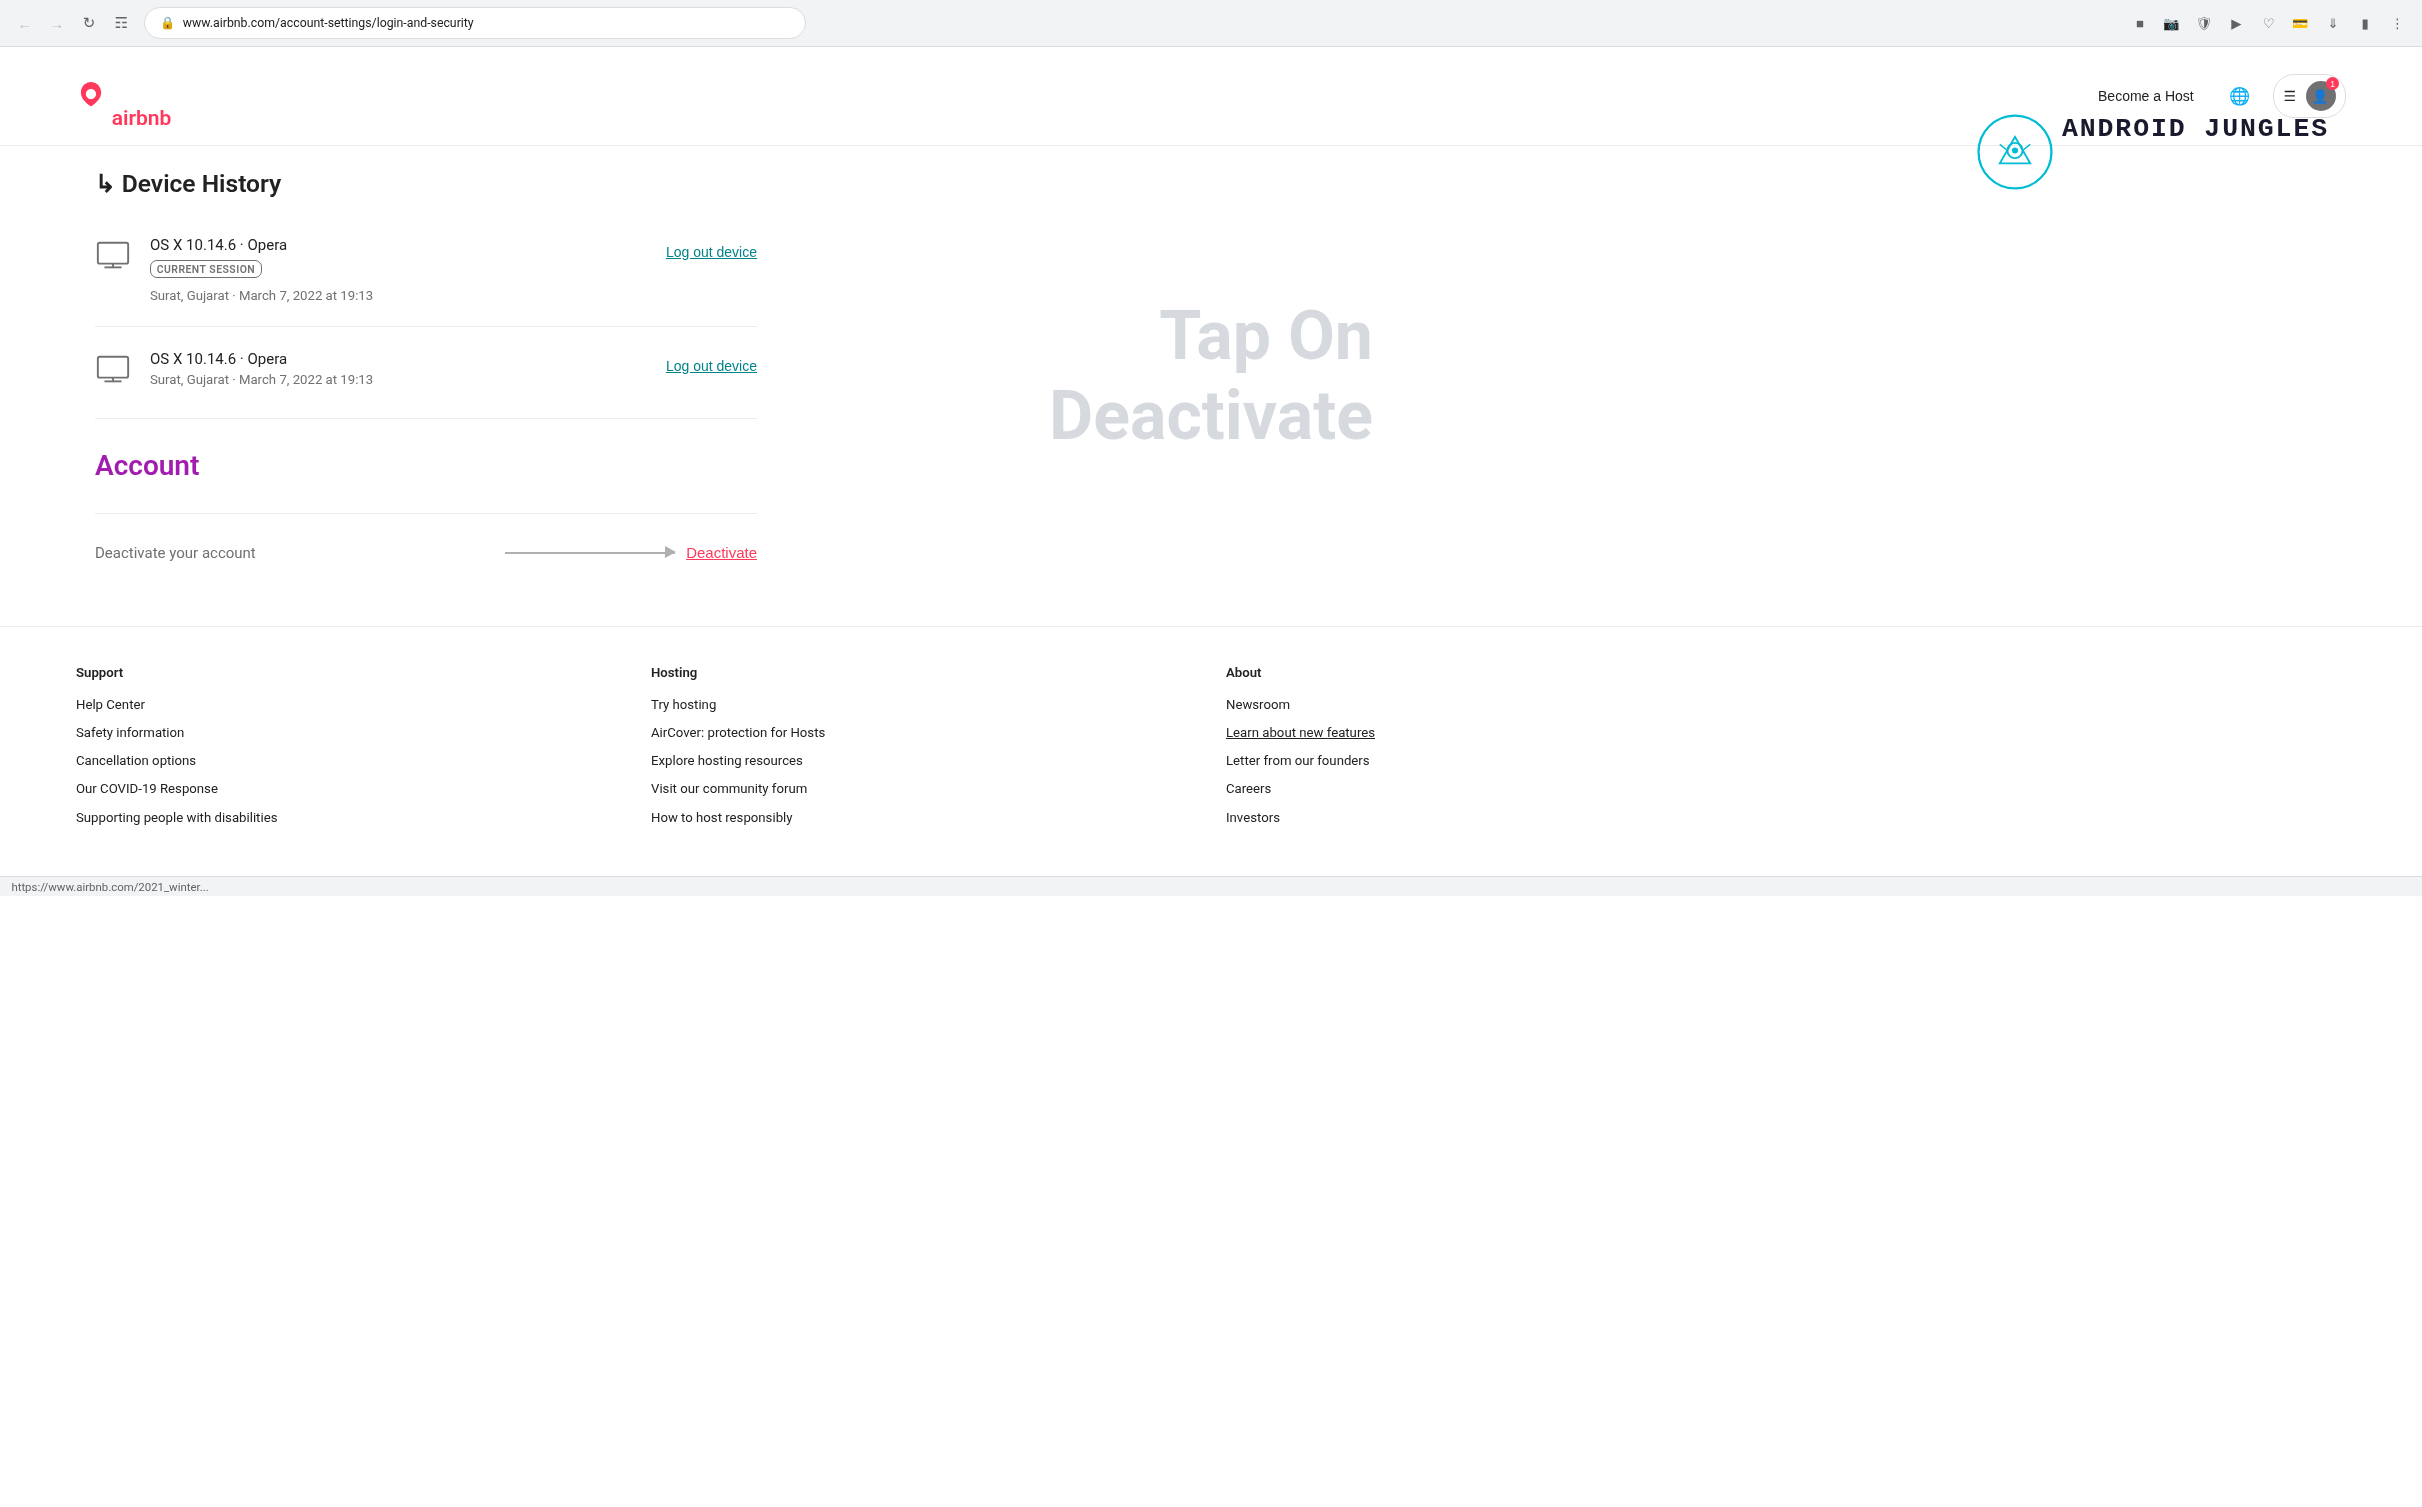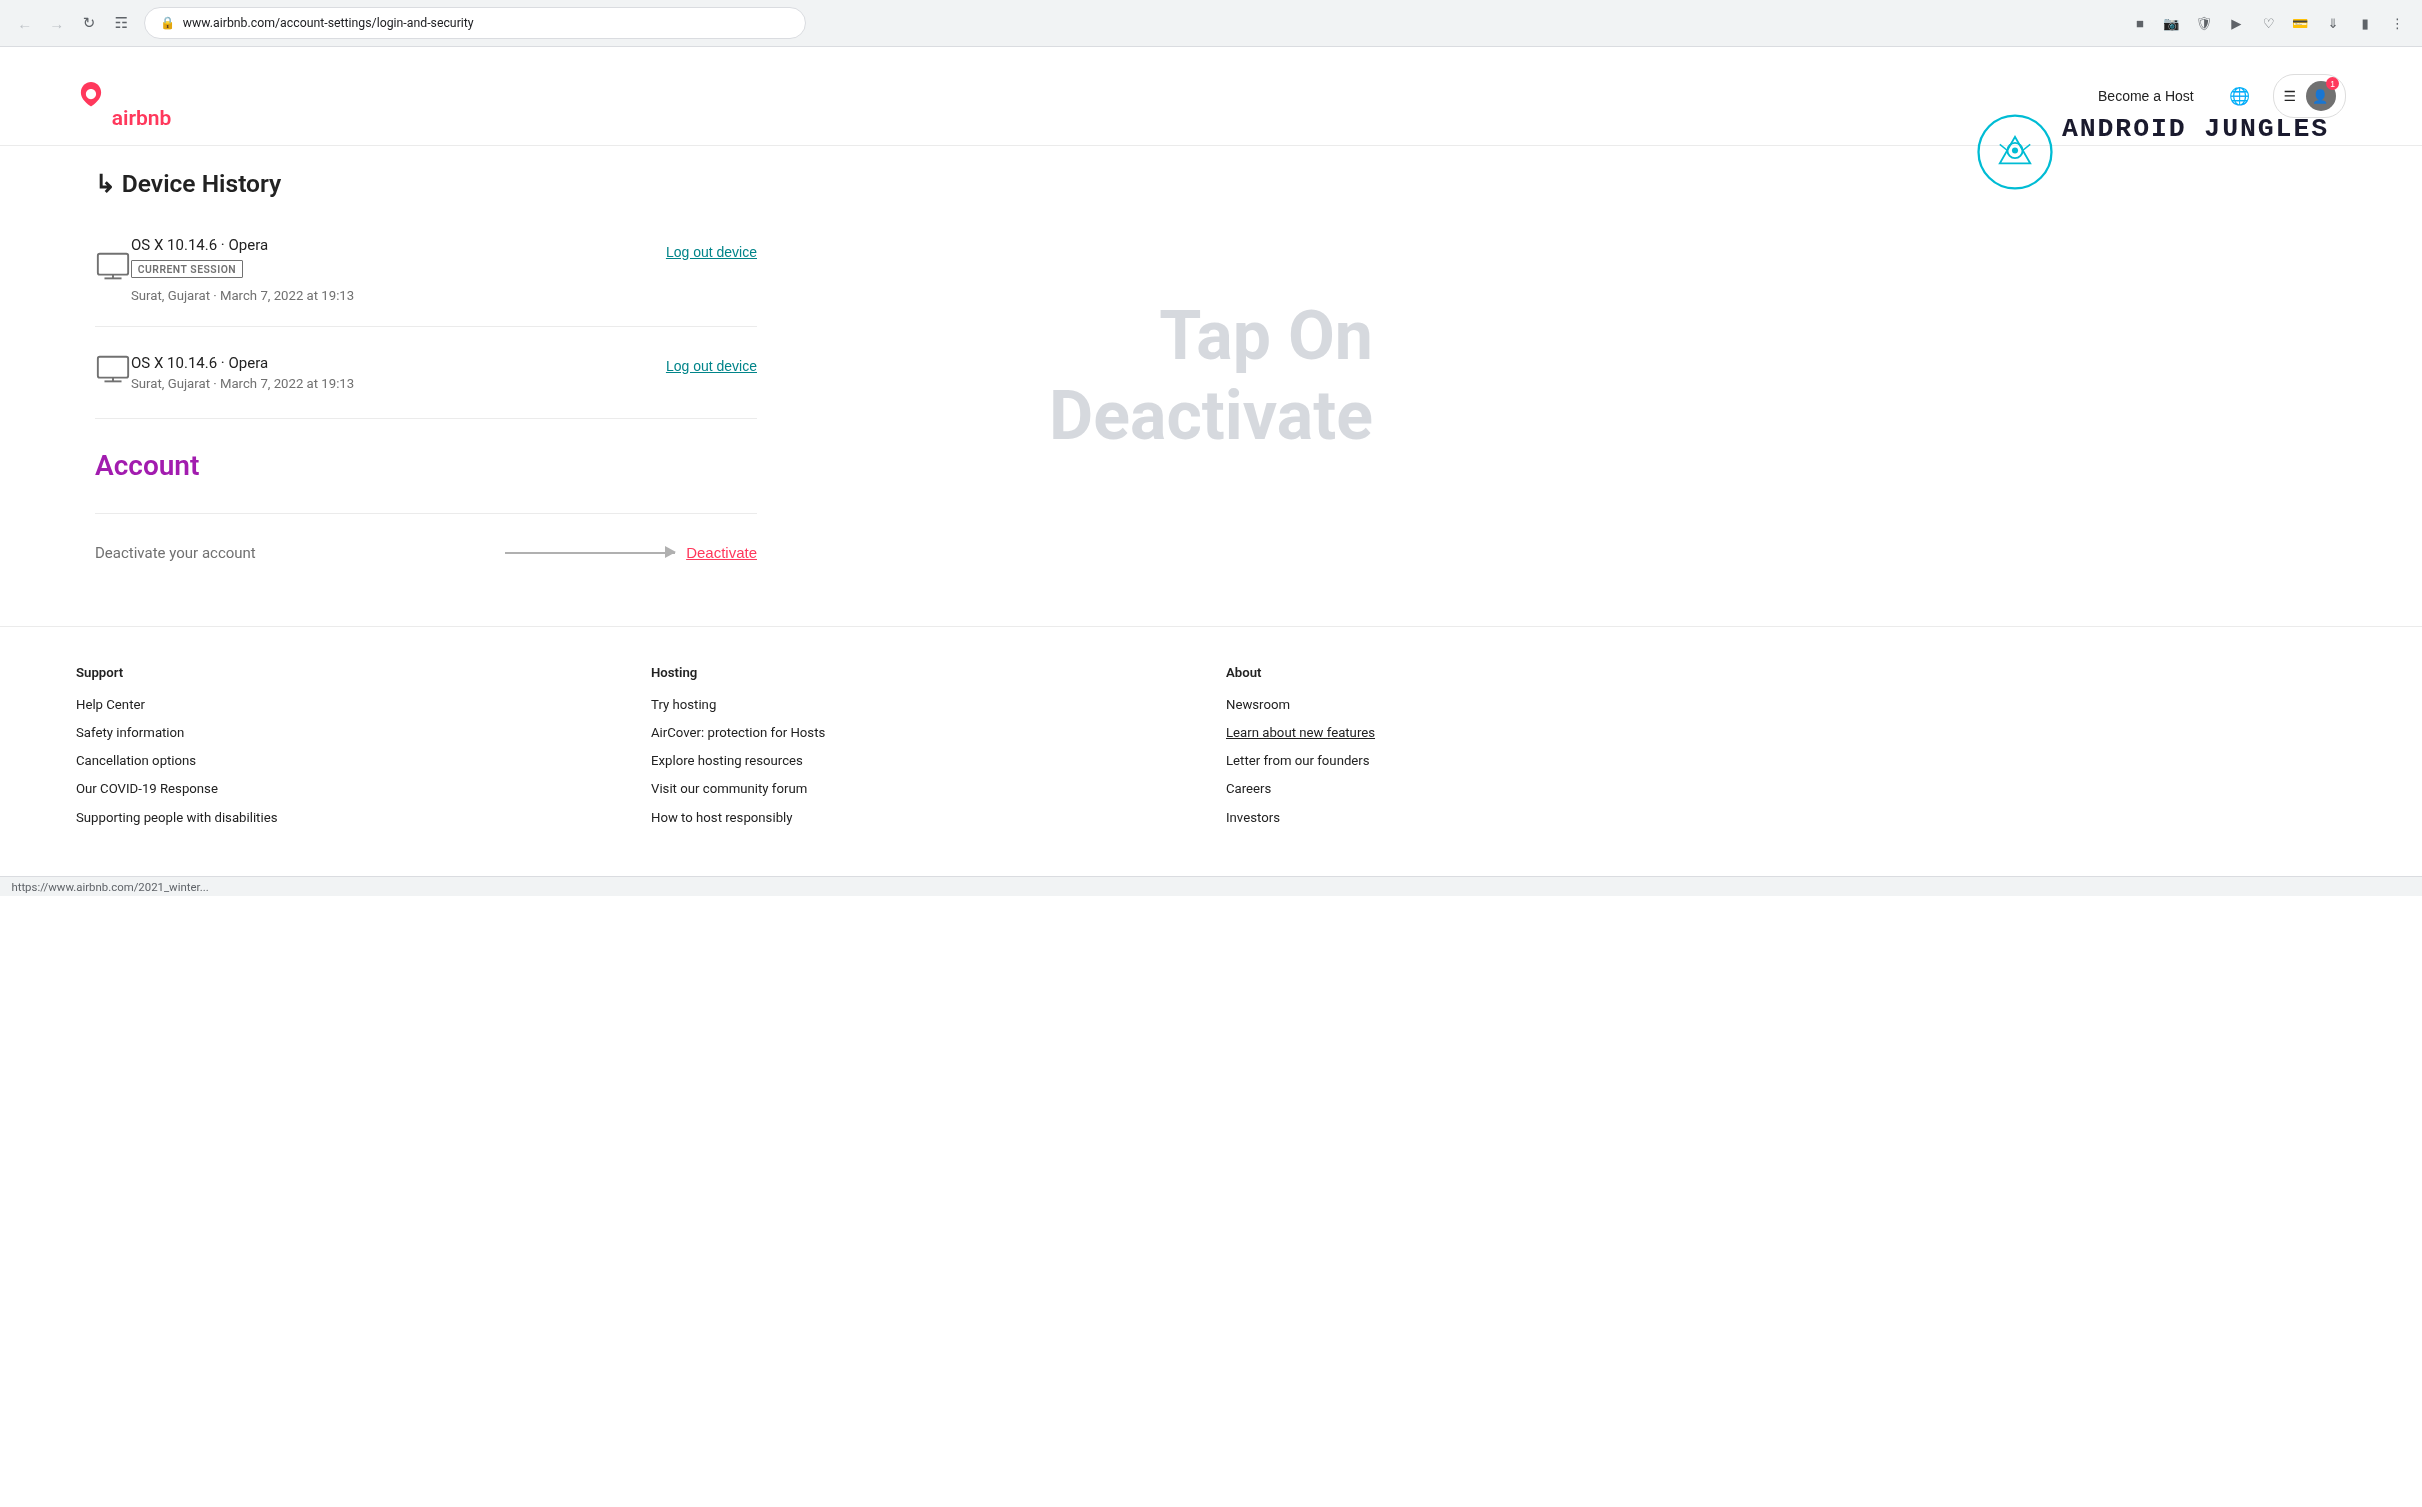--- a/index.html
+++ b/index.html
@@ -90,29 +90,29 @@
     }
 
     
     .main-content { padding: 0 95px; max-width: 852px; }
 
     
     .section-title-partial {
       font-size: 24.6px; font-weight: 600; color: #222; padding: 23px 0 15px;
     }
     .device-item {
-      display: flex; align-items: center; 
+      display: flex; align-items: flex-start; gap: 19px;
       padding: 23px 0; border-bottom: 0.9px solid #ebebeb;
     }
     .device-icon { color: #717171; font-size: 30px; margin-top: 1.9px; }
     .device-info { flex: 1; }
     .device-name { font-size: 15px; color: #222; font-weight: 400; }
     .current-session-badge {
       display: inline-block;
-      border: 0.9px solid #717171; border-radius: 1px;
+      border: 0.9px solid #717171; border-radius: 7px;
       font-size: 10.4px; font-weight: 600; color: #717171;
       padding: 1.9px 5.7px; margin: 5.7px 0;
       letter-spacing: 0.5px;
     }
     .device-location { font-size: 13.2px; color: #717171; margin-top: 3.8px; }
     .logout-btn {
       background: none; border: none; cursor: pointer;
       color: #008489; font-size: 14px; font-weight: 500;
       text-decoration: underline; padding: 3.8px 0; align-self: flex-start; margin-top: 3.8px;
     }

